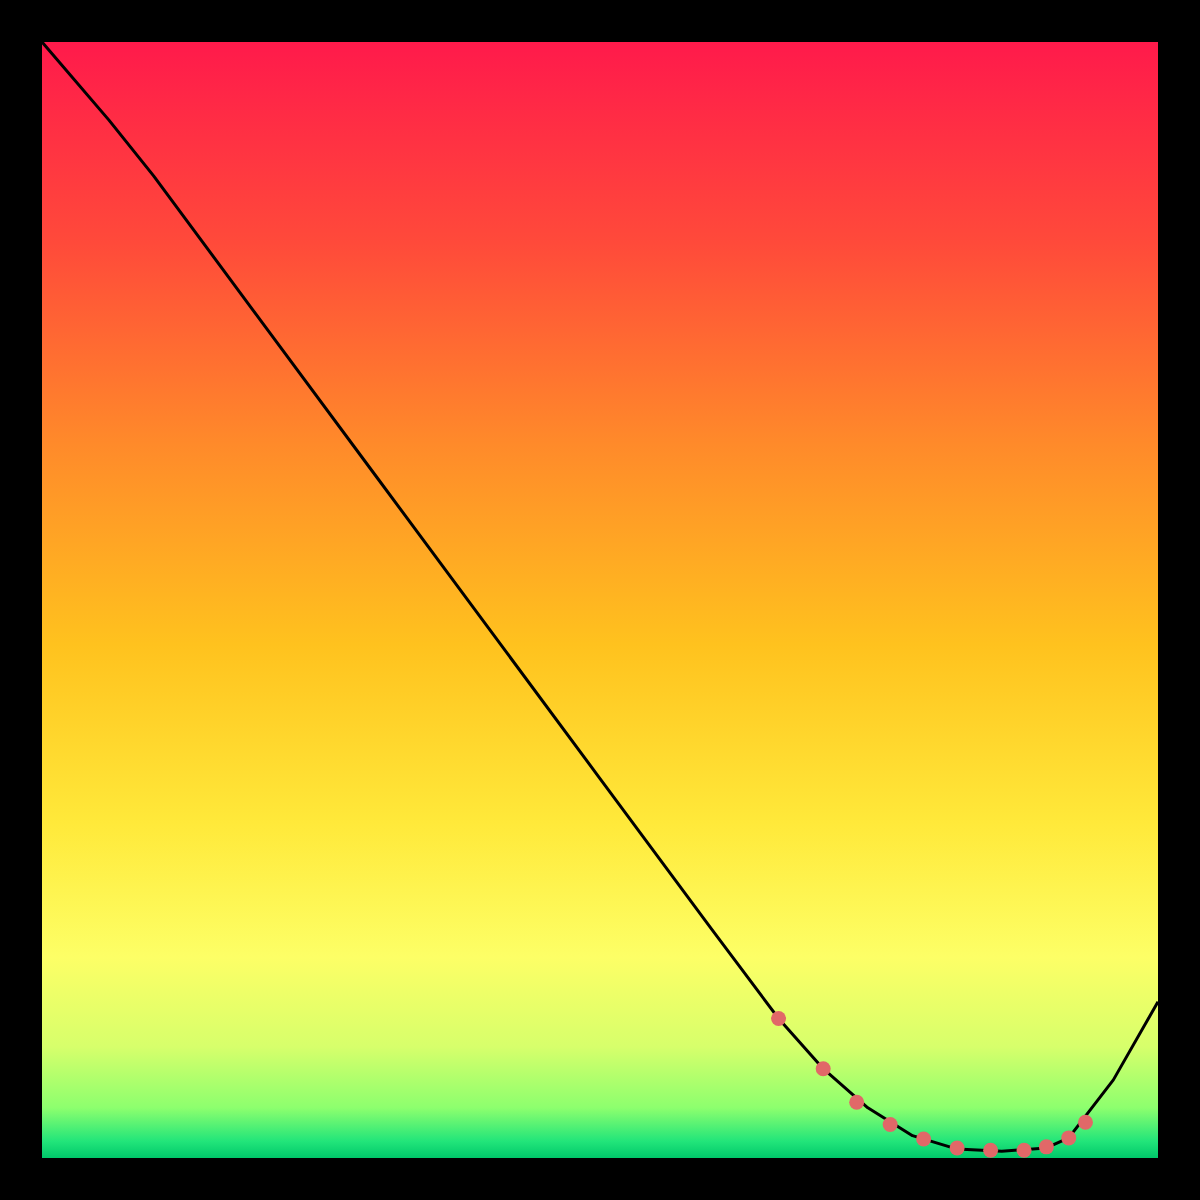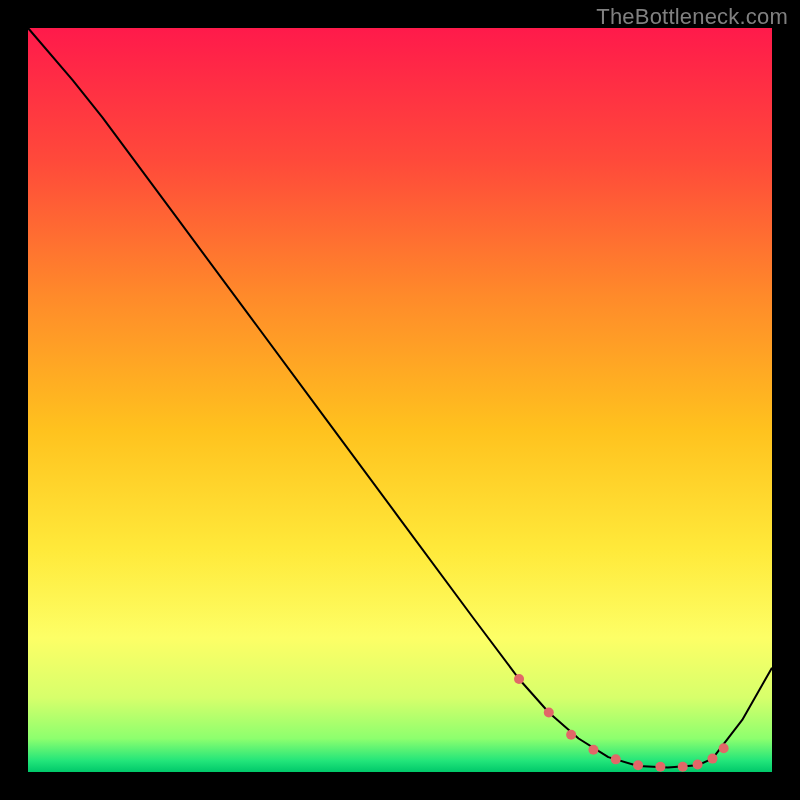--- a/index.html
+++ b/index.html
@@ -29,21 +29,20 @@
   svg {
     position: absolute;
     left: 0;
     top: 0;
   }
 </style>
 </head>
 <body>
 
 <div class="stage">
-  <div class="watermark">TheBottleneck.com</div>
   <svg id="chart-svg" width="800" height="800">
       <defs>
         <linearGradient id="bg-grad" x1="0" y1="0" x2="0" y2="1">
           <stop offset="0%" stop-color="#ff1a4b"></stop>
           <stop offset="18%" stop-color="#ff4a3a"></stop>
           <stop offset="36%" stop-color="#ff8a2a"></stop>
           <stop offset="54%" stop-color="#ffc21e"></stop>
           <stop offset="70%" stop-color="#ffe93a"></stop>
           <stop offset="82%" stop-color="#fdff66"></stop>
           <stop offset="90%" stop-color="#d7ff6b"></stop>

